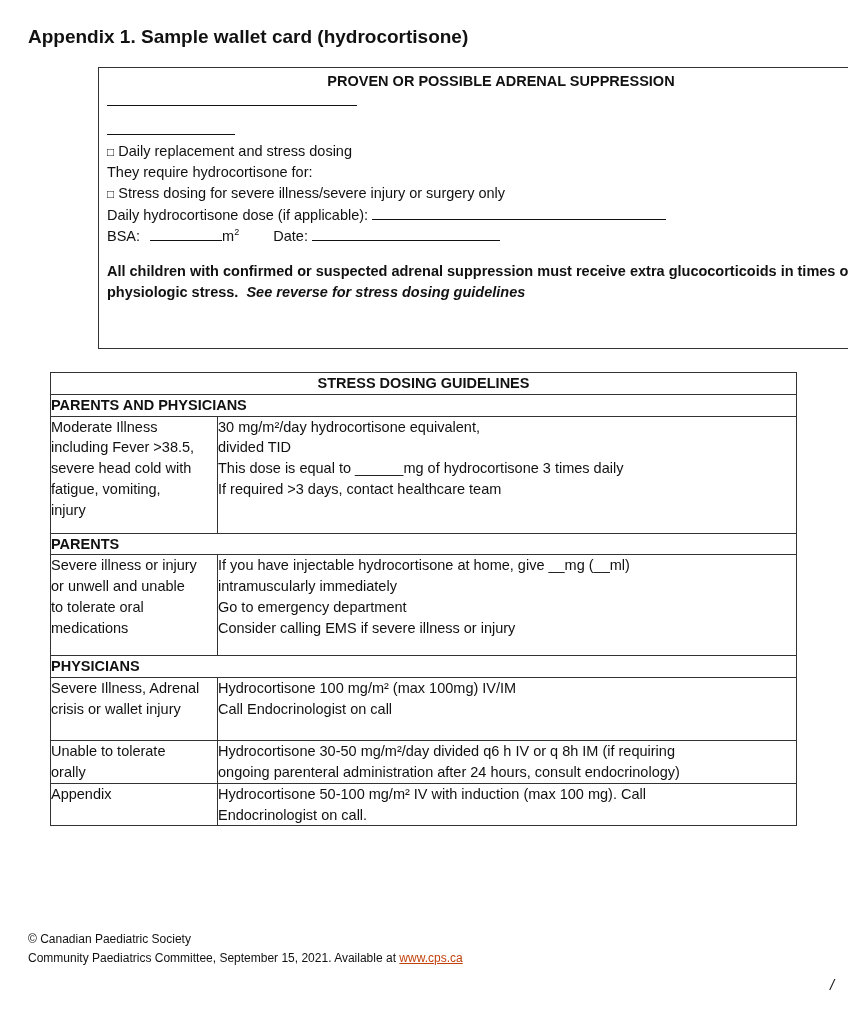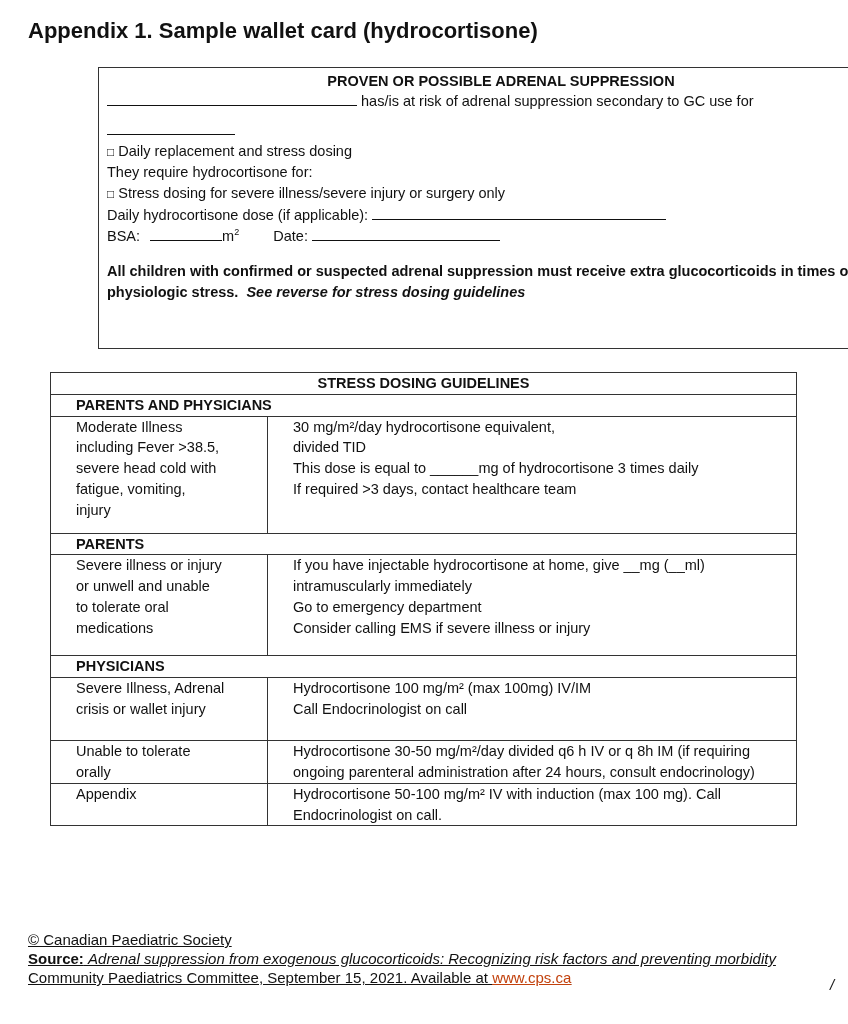--- a/index.html
+++ b/index.html
@@ -3,64 +3,63 @@
 <meta charset="utf-8">
 <style>
   html, body { margin: 0; padding: 0; background: #ffffff; }
   body {
     width: 848px; height: 1024px; position: relative; overflow: hidden;
     font-family: "Liberation Sans", sans-serif; color: #111; font-size: 14.5px;
   }
   .page-area { position: absolute; left: 0; top: 0; width: 848px; height: 990px; background: #fff; }
   .below-page { position: absolute; left: 0; top: 990px; width: 848px; height: 34px; background: #ffffff; }
   .title {
-    position: absolute; left: 28px; top: 18px; font-weight: bold; font-size: 22px; letter-spacing: 0;
+    position: absolute; left: 28px; top: 26px; font-weight: bold; font-size: 19px; letter-spacing: 0;
   }
   
   .card1 {
     position: absolute; left: 50px; top: 67px; width: 806px; height: 282px;
     border: 1px solid #333; box-sizing: border-box; margin-left: 48px;
   }
   .card1 .inner { position: absolute; left: 8px; top: 3px; right: 8px; }
   .c1-heading { text-align: center; font-weight: bold; font-size: 14.5px; line-height: 20px; }
   .line { line-height: 20.8px; white-space: nowrap; }
   .blank { display: inline-block; border-bottom: 1px solid #111; height: 14px; vertical-align: baseline; }
   .chk { font-size: 12px; margin-right: 4px; }
   .bold { font-weight: bold; }
   .ital { font-style: italic; }
   .warn { margin-top: 14px; font-weight: bold; line-height: 21.5px; white-space: normal; }
   sup { font-size: 9px; line-height: 0; }
   
   .tbl {
     position: absolute; left: 50px; top: 372px; width: 747px;
     border-collapse: collapse; font-size: 14.5px;
   }
-  .tbl td { border: 1px solid #333; padding: 0 25px; vertical-align: top; line-height: 20.8px; margin-left: 12px; }
+  .tbl td { border: 1px solid #333; padding: 0 0; vertical-align: top; line-height: 20.8px; margin-left: 12px; }
   .tbl .col1 { width: 166px; }
   .tbl .head-row td { text-align: center; font-weight: bold; height: 20px; }
   .tbl .sec-row td { font-weight: bold; height: 20px; }
   .cell-line { display: block; white-space: nowrap; }
   
-  .footer { position: absolute; left: 28px; top: 930px; font-size: 15px; line-height: 19px; text-decoration: underline; }
+  .footer { position: absolute; left: 28px; top: 930px; font-size: 12px; line-height: 19px; }
   .footer a { color: #c2410c; text-decoration: underline; }
   .cursor-mark { position: absolute; left: 830px; top: 976px; font-style: italic; font-size: 15px; color: #111; }
 </style>
 </head>
 <body>
 
 <div class="page-area">
 
   <div class="title">Appendix 1. Sample wallet card (hydrocortisone)</div>
 
   <div class="card1">
     <div class="inner">
       <div class="c1-heading">PROVEN OR POSSIBLE ADRENAL SUPPRESSION</div>
       <div class="line">
         <span class="blank" style="width:250px"></span>
-        <span>has/is at risk of adrenal suppression secondary to GC use for</span>
       </div>
       <div class="line" style="margin-top:8px">
         <span class="blank" style="width:128px"></span>
       </div>
       <div class="line">
         <span class="chk">□</span><span>Daily replacement and stress dosing</span>
       </div>
       <div class="line">They require hydrocortisone for:</div>
       <div class="line">
         <span class="chk">□</span><span>Stress dosing for severe illness/severe injury or surgery only</span>
@@ -157,24 +156,20 @@
         <span class="cell-line">Hydrocortisone 50-100 mg/m² IV with induction (max 100 mg).  Call</span>
         <span class="cell-line">Endocrinologist on call.</span>
       </td>
     </tr>
   </tbody>
     </table>
 
   <div class="footer">
     <div>© Canadian Paediatric Society</div>
     <div>
-      <span class="bold">Source:</span>
-      <span class="ital">Adrenal suppression from exogenous glucocorticoids: Recognizing risk factors and preventing morbidity</span>
-    </div>
-    <div>
       <span>Community Paediatrics Committee, September 15, 2021. Available at</span>
       <a href="#">www.cps.ca</a>
     </div>
   </div>
 
   <div class="cursor-mark">/</div>
 </div>
 <div class="below-page"></div>
 
 </body></html>

